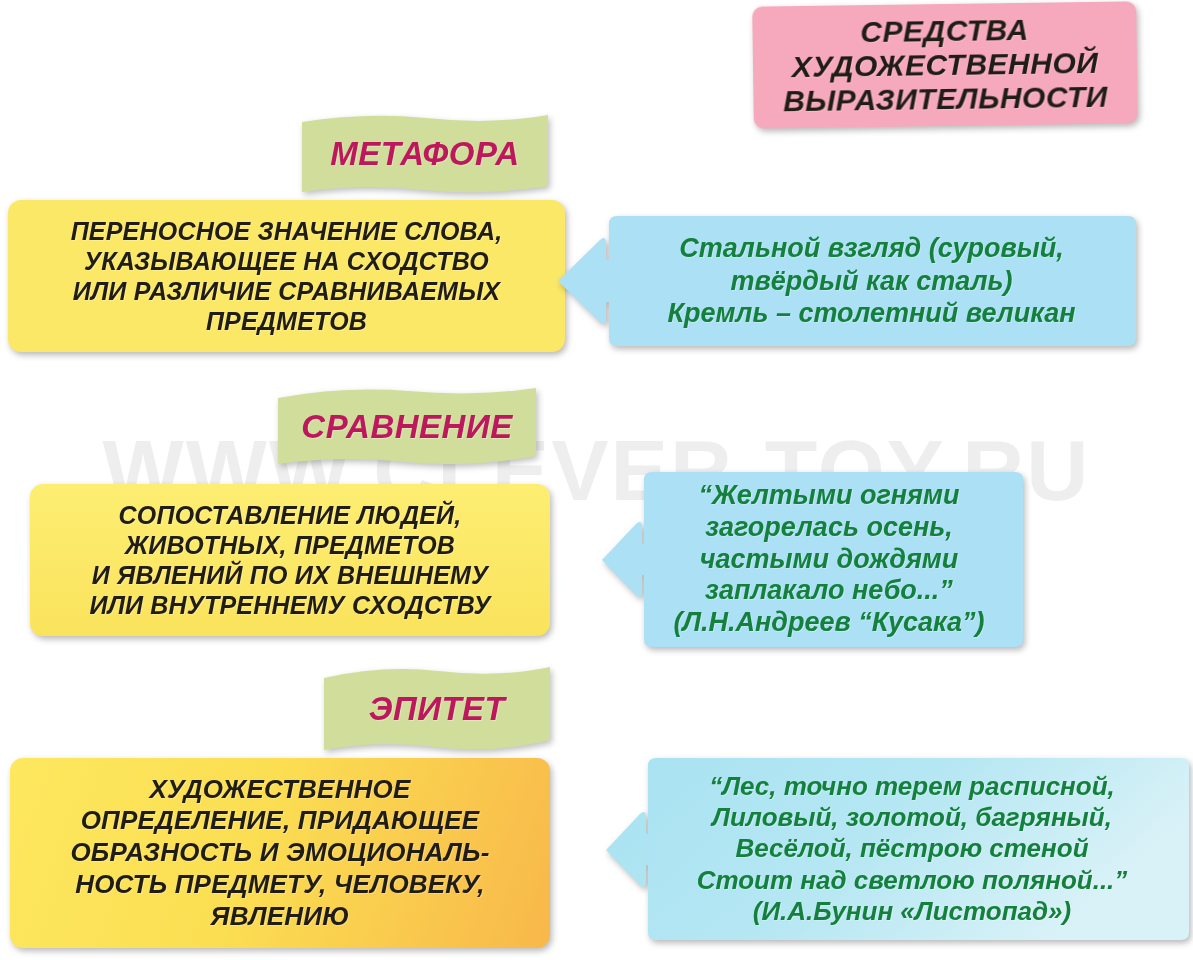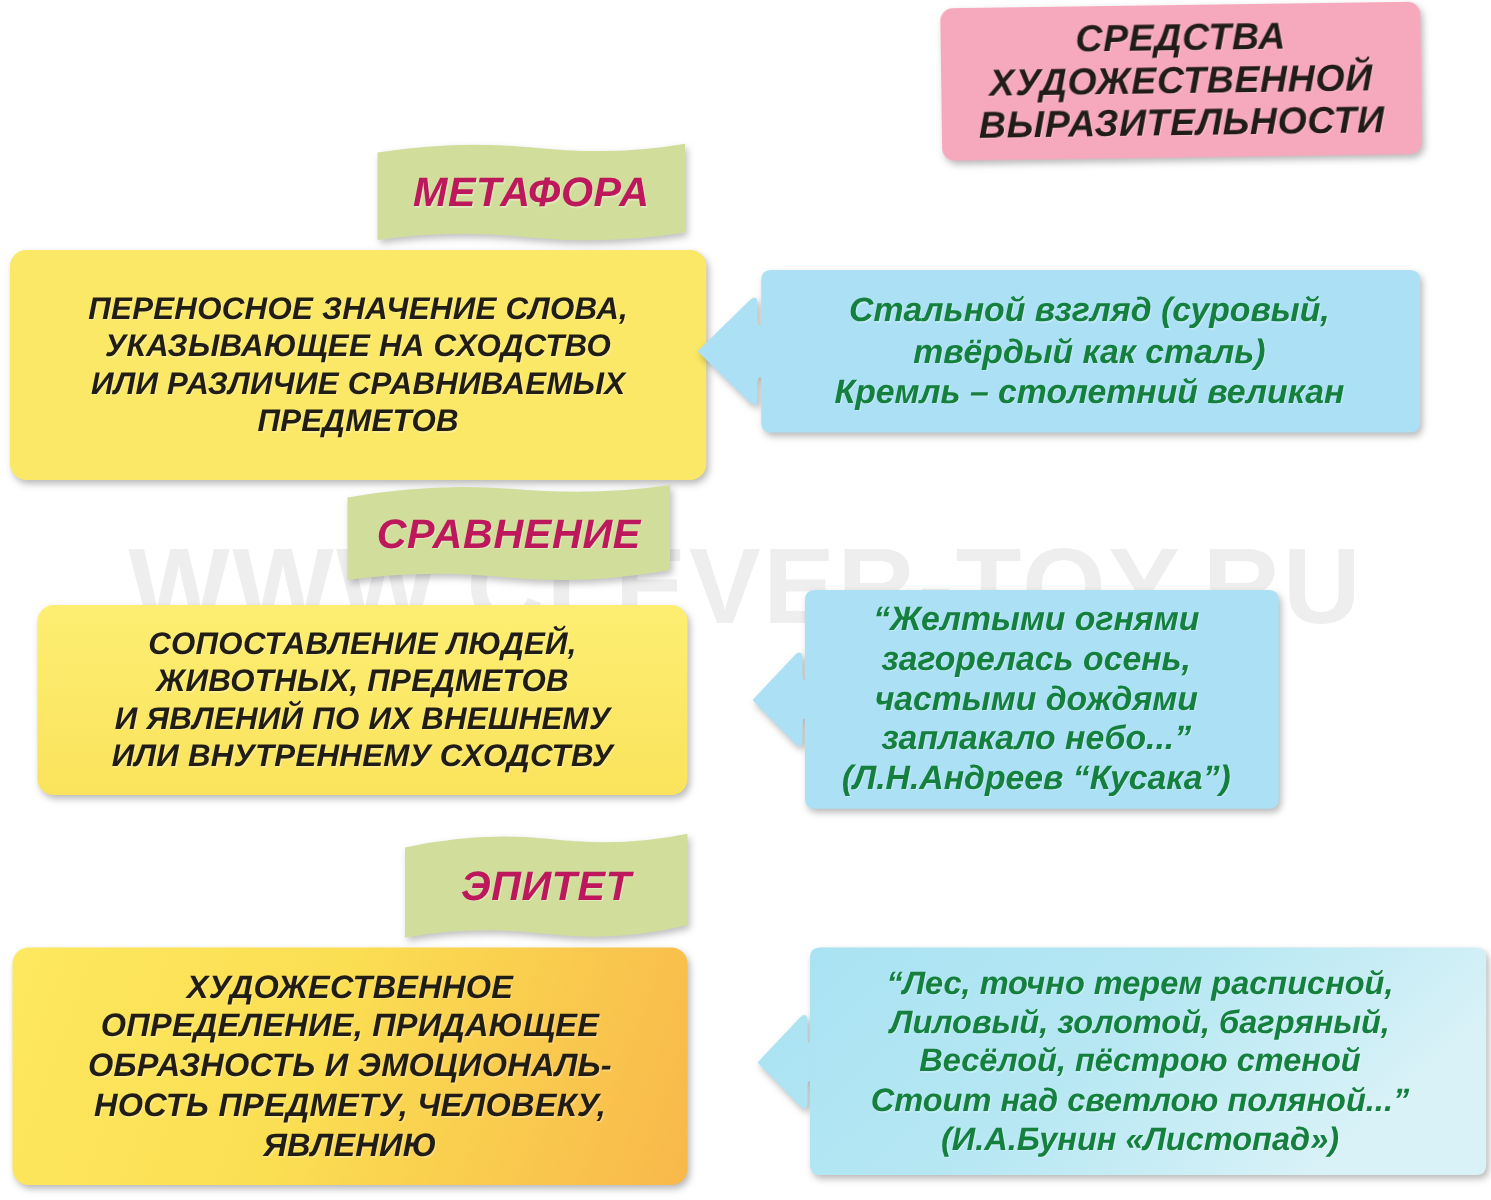--- a/index.html
+++ b/index.html
@@ -105,21 +105,21 @@
   }
   .def-card .txt {
     font-size: 25px;
     font-weight: bold;
     font-style: italic;
     line-height: 1.2;
     letter-spacing: 0.2px;
     text-shadow: 1px 1px 0 rgba(255,255,255,0.25);
   }
   .def-1 {
-    left: 8px; top: 200px; width: 557px; height: 184px;
+    left: 8px; top: 200px; width: 557px; height: 152px;
     background: #FBE867;
   }
   .def-2 {
     left: 30px; top: 484px; width: 520px; height: 152px;
     background: linear-gradient(180deg, #FDEE72 0%, #FAE35C 100%);
   }
   .def-3 {
     left: 10px; top: 758px; width: 540px; height: 190px;
     background: linear-gradient(110deg, #FDE85F 0%, #FBDE52 45%, #F8B84A 100%);
   }

